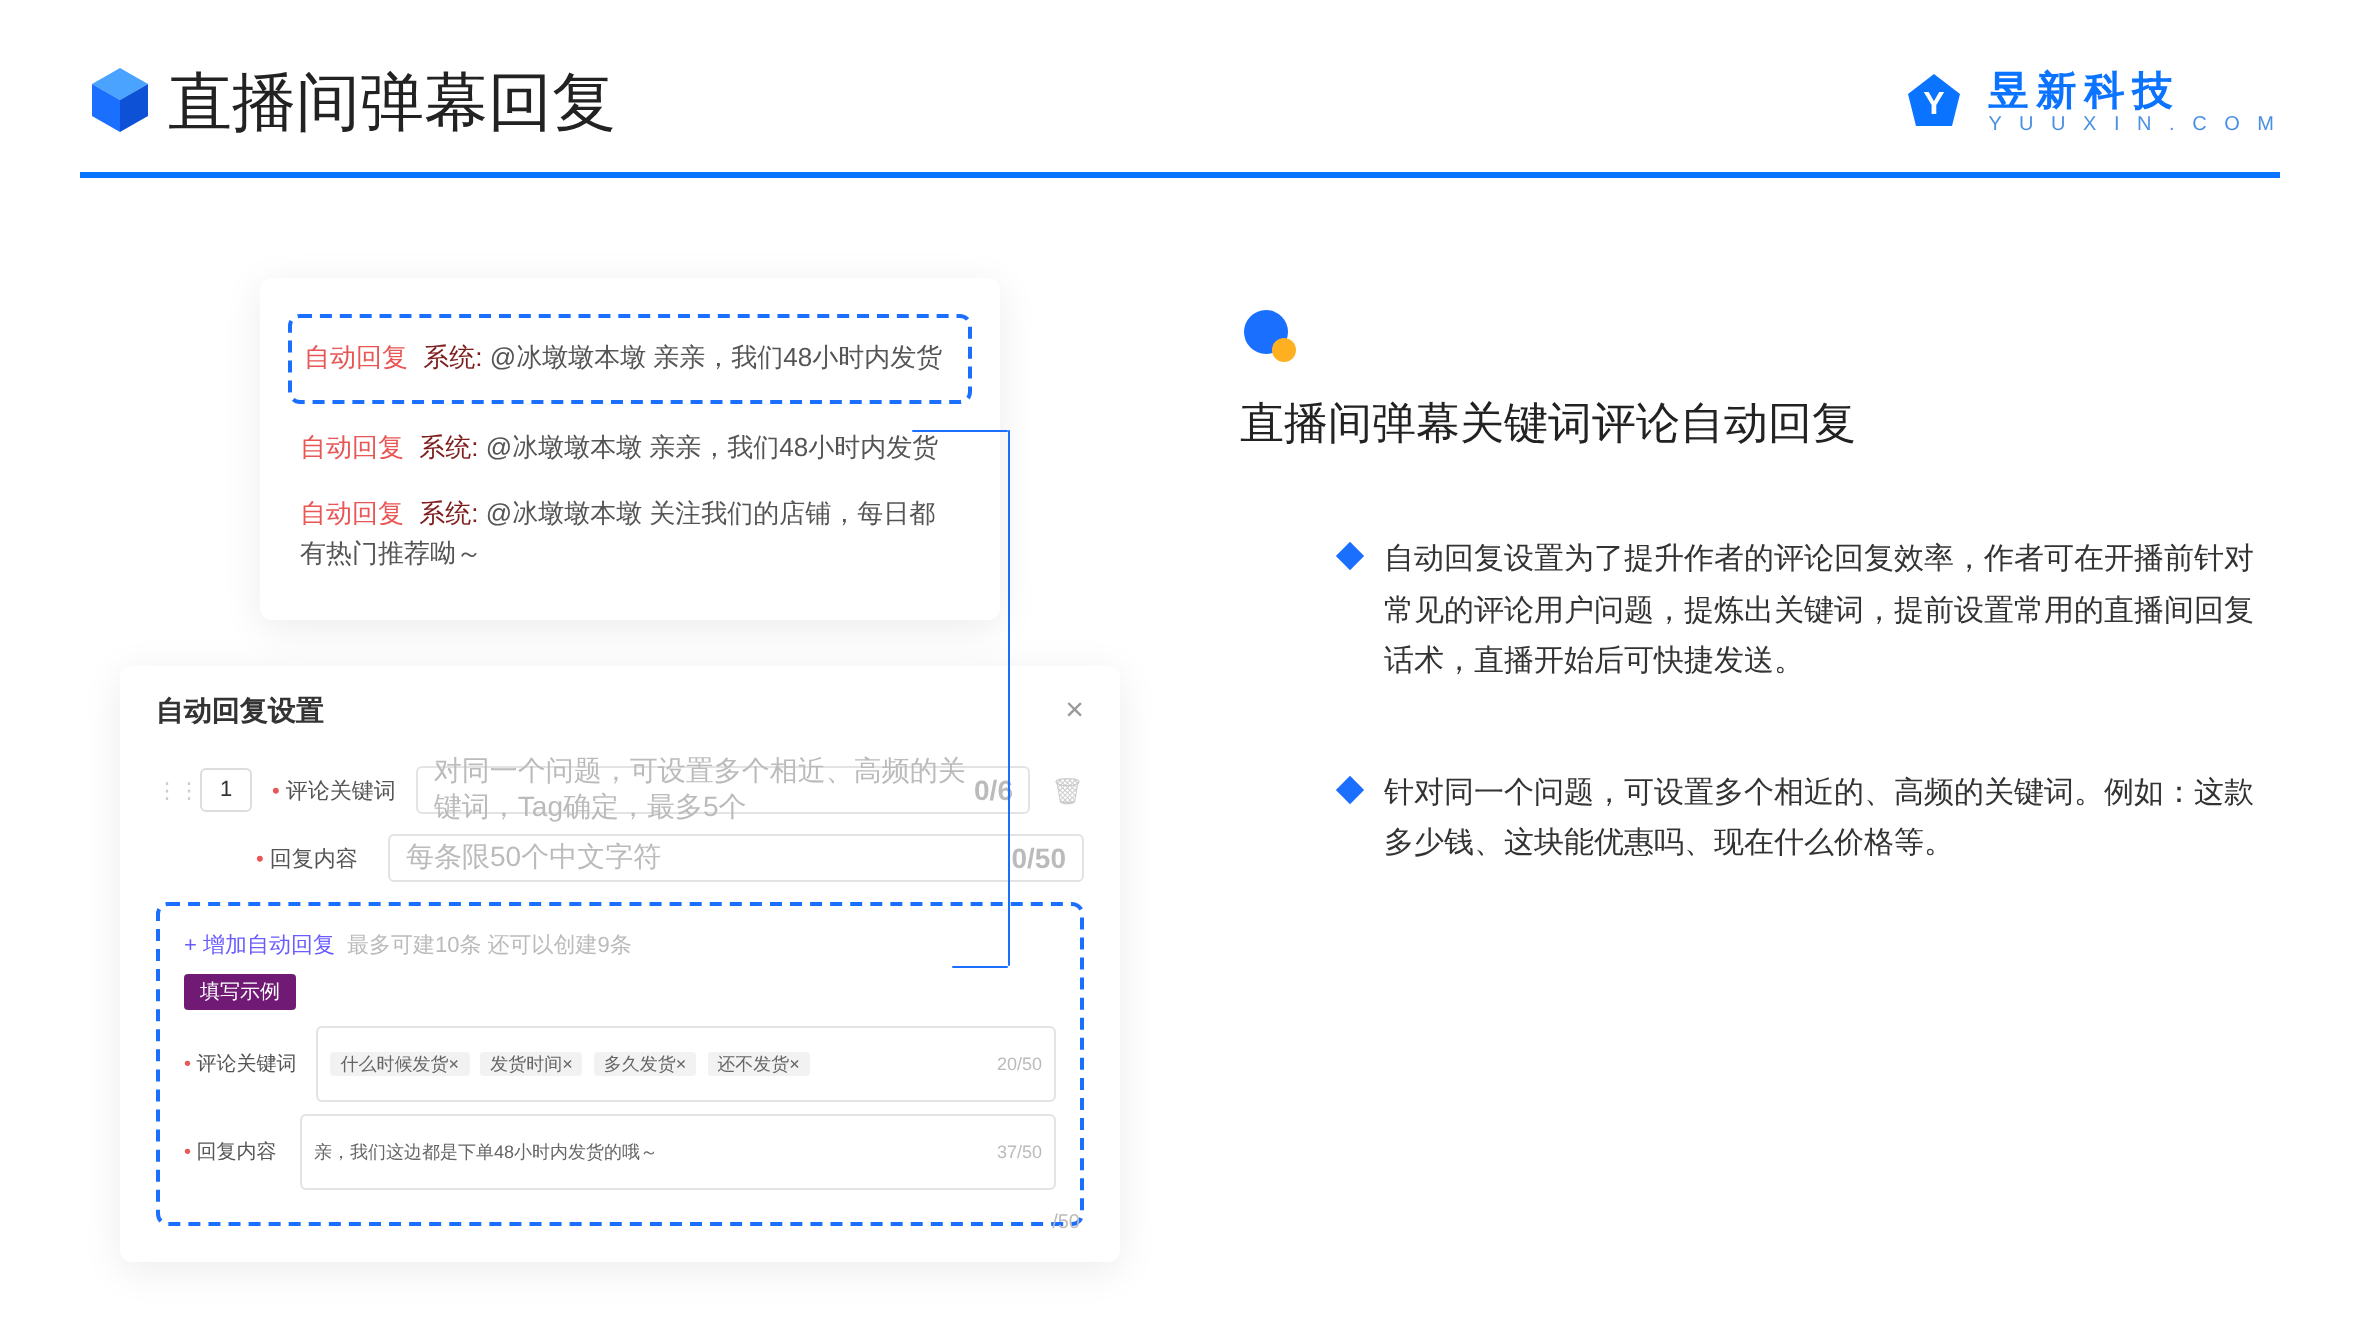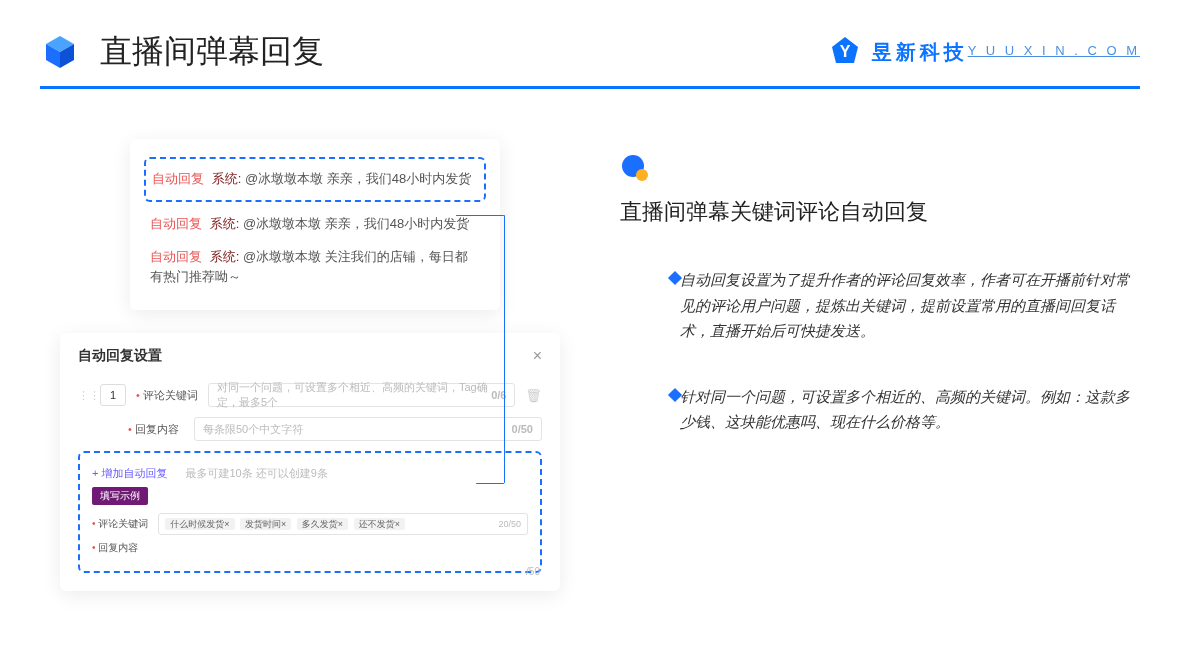--- a/index.html
+++ b/index.html
@@ -1,25 +1,25 @@
 <!DOCTYPE html>
 <html><head>
 <meta charset="utf-8">
 <style>
 * { margin: 0; padding: 0; box-sizing: border-box; }
 body { font-family: "Microsoft YaHei", -apple-system, sans-serif; background: #fff; width: 1180px; height: 664px; position: relative; overflow: hidden; }
 
 .header { display: flex; align-items: center; justify-content: space-between; padding: 30px 40px 12px 40px; }
-.header-left { display: flex; align-items: center; gap: 20px; }
+.header-left { display: flex; align-items: flex-start; gap: 4px; }
 .cube-icon { width: 40px; height: 40px; position: relative; }
 .page-title { font-size: 32px; font-weight: 400; color: #222; }
 .brand { display: flex; align-items: center; gap: 10px; }
-.brand-text { display: flex; flex-direction: row; line-height: 1; }
+.brand-text { display: flex; flex-direction: column; line-height: 1; }
 .brand-cn { color: #0a73ff; font-size: 20px; font-weight: 700; letter-spacing: 4px; }
-.brand-en { color: #4a90e2; font-size: 13px; letter-spacing: 3px; margin-top: 2px; text-decoration: underline; }
+.brand-en { color: #4a90e2; font-size: 10px; letter-spacing: 3px; margin-top: 2px; }
 .divider { height: 3px; background: #0a73ff; margin: 0 40px; }
 
 .content { display: flex; padding: 50px 40px 0 60px; gap: 60px; }
 .left-col { position: relative; width: 500px; height: 470px; }
 
 .card { background: #fff; border-radius: 6px; box-shadow: 0 4px 20px rgba(0,0,0,0.08); position: absolute; }
 .comments-card { top: 0; left: 70px; width: 370px; padding: 18px 20px 16px 20px; z-index: 1; }
 .tabs { display: flex; gap: 22px; font-size: 14px; margin-bottom: 16px; }
 .tab { color: #999; cursor: pointer; }
 .tab.active { color: #333; font-weight: 600; }
@@ -30,47 +30,47 @@
 .highlight-box { border: 2px dashed #1b6fff; border-radius: 6px; padding: 4px 6px; margin: 0 -6px 6px -6px; position: relative; }
 
 .settings-card { top: 194px; left: 0; width: 500px; padding: 14px 18px 18px 18px; z-index: 2; }
 .settings-head { display: flex; justify-content: space-between; align-items: center; font-size: 14px; color: #333; font-weight: 600; margin-bottom: 18px; }
 .close-x { color: #999; font-size: 16px; cursor: pointer; font-weight: 400; }
 .form-row { display: flex; align-items: center; gap: 10px; margin-bottom: 10px; font-size: 11px; }
 .drag { color: #ccc; width: 12px; }
 .num-box { border: 1px solid #ddd; border-radius: 3px; width: 26px; height: 22px; display: flex; align-items: center; justify-content: center; font-size: 11px; color: #333; }
 .label { color: #555; min-width: 56px; font-size: 11px; }
 .label.req::before { content: "• "; color: #e85656; }
-.field { flex: 1; border: 1px solid #e3e3e3; border-radius: 3px; height: 24px; padding: 0 8px; display: flex; align-items: center; justify-content: space-between; font-size: 11px; color: #bbb; background: #fff; }
+.field { flex: 1; border: 1px solid #e3e3e3; border-radius: 3px; height: 24px; padding: 0 8px; display: flex; align-items: center; justify-content: space-between; font-size: 14px; color: #bbb; background: #fff; }
 .field .cnt { color: #bbb; font-weight: bold; }
 .trash { color: #ccc; font-size: 13px; }
 
 .example-box { border: 2px dashed #1b6fff; border-radius: 6px; padding: 10px 12px; margin-top: 8px; position: relative; }
 .add-link { color: #6b5cff; font-size: 11px; }
-.add-link .hint { color: #bbb; margin-left: 18px; }
+.add-link .hint { color: #bbb; margin-left: 6px; }
 .ex-badge { display: inline-block; background: #701a75; color: #fff; font-size: 10px; padding: 2px 8px; border-radius: 2px; margin: 6px 0 8px 0; }
 .ex-row { display: flex; align-items: center; gap: 10px; font-size: 10px; margin-bottom: 6px; }
 .ex-label { color: #555; min-width: 48px; }
 .ex-label.req::before { content: "• "; color: #e85656; }
-.ex-field { flex: 1; border: 1px solid #e3e3e3; border-radius: 3px; height: 22px; padding: 0 6px; display: flex; align-items: center; justify-content: space-between; font-size: 9px; background: #fff; }
+.ex-field { flex: 1; border: 1px solid #e3e3e3; border-radius: 3px; height: 38px; padding: 0 6px; display: flex; align-items: center; justify-content: space-between; font-size: 9px; background: #fff; }
 .chip { background: #f2f2f2; color: #666; padding: 1px 5px; border-radius: 2px; margin-right: 3px; font-size: 9px; }
 .ex-field .txt { color: #666; }
 .ex-field .cnt { color: #bbb; }
 .lone-cnt { position: absolute; right: 20px; bottom: 14px; font-size: 10px; color: #bbb; }
 
 .connector { position: absolute; border: 1.5px solid #1b6fff; border-radius: 2px; z-index: 3; pointer-events: none; }
 .conn-v { left: 444px; top: 76px; width: 0; height: 268px; border-left: 1.5px solid #1b6fff; border-top: none; border-right: none; border-bottom: none; }
 .conn-h1 { left: 396px; top: 76px; width: 48px; height: 0; border-top: 1.5px solid #1b6fff; border-left: none; border-right: none; border-bottom: none; }
 .conn-h2 { left: 416px; top: 344px; width: 28px; height: 0; border-top: 1.5px solid #1b6fff; border-left: none; border-right: none; border-bottom: none; }
 
 .right-col { flex: 1; padding-top: 14px; }
 .sect-head { display: flex; align-items: flex-start; gap: 14px; margin-bottom: 40px; flex-direction: column; }
 .bubble-icon { width: 30px; height: 30px; position: relative; flex-shrink: 0; }
 .sect-title { font-size: 22px; color: #222; font-weight: 400; }
-.bullet-item { display: flex; gap: 0; margin-bottom: 40px; padding-left: 50px; font-style: italic; }
+.bullet-item { display: flex; gap: 12px; margin-bottom: 40px; padding-left: 50px; }
 .diamond { width: 10px; height: 10px; background: #1b6fff; transform: rotate(45deg); flex-shrink: 0; margin-top: 6px; }
 .bullet-text { font-size: 15px; color: #333; line-height: 1.7; }
 </style>
 </head>
 <body>
 
 <div class="header">
   <div class="header-left">
     <div class="cube-icon">
       <svg viewBox="0 0 40 40">
@@ -154,20 +154,24 @@
               <span class="chip">什么时候发货×</span>
               <span class="chip">发货时间×</span>
               <span class="chip">多久发货×</span>
               <span class="chip">还不发货×</span>
             </span>
             <span class="cnt">20/50</span>
           </div>
         </div>
         <div class="ex-row">
           <span class="ex-label req">回复内容</span>
+          <div class="ex-field">
+            <span class="txt">亲，我们这边都是下单48小时内发货的哦～</span>
+            <span class="cnt">37/50</span>
+          </div>
         </div>
       </div>
       <span class="lone-cnt">/50</span>
     </div>
 
     <div class="connector conn-h1"></div>
     <div class="connector conn-v"></div>
     <div class="connector conn-h2"></div>
   </div>
 

